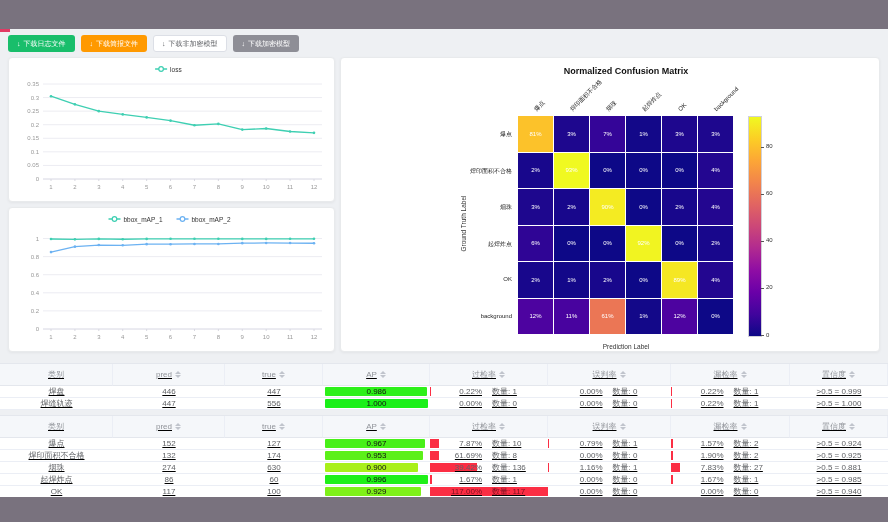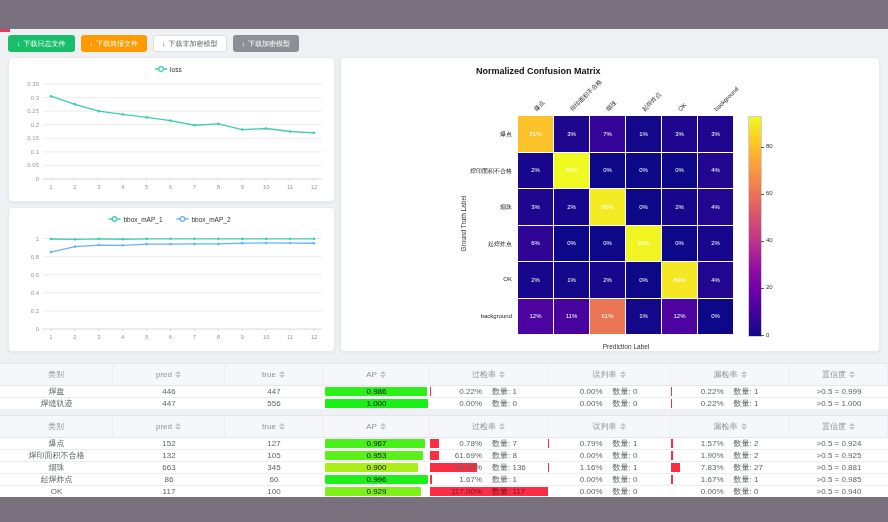--- a/index.html
+++ b/index.html
@@ -12,33 +12,33 @@
   .btn{display:inline-flex;align-items:center;gap:3px;font-size:7px;line-height:1;padding:4px 8px;border-radius:3px;border:1px solid transparent;cursor:pointer;white-space:nowrap;}
   .btn .dl-ico{font-size:7px;}
   .btn.success{background:#19be6b;color:#fff;}
   .btn.warning{background:#ff9900;color:#fff;}
   .btn.plain{background:#ffffff;color:#606266;border-color:#dcdfe6;}
   .btn.info{background:#8e8e96;color:#fff;}
   .card{position:absolute;background:#fff;border:1px solid #e8eaec;border-radius:4px;box-shadow:0 1px 3px rgba(0,0,0,.05);box-sizing:border-box;}
   #card-loss{left:8px;top:57px;width:327px;height:145px;}
   #card-map{left:8px;top:207px;width:327px;height:145px;}
   #card-matrix{left:340px;top:57px;width:540px;height:295px;}
-  #matrix-title{position:absolute;left:135px;top:8px;width:300px;text-align:left;font-size:9px;font-weight:bold;color:#111;}
+  #matrix-title{position:absolute;left:135px;top:8px;width:300px;text-align:center;font-size:9px;font-weight:bold;color:#111;}
   #matrix-xlabel{position:absolute;left:177px;top:285px;width:216px;text-align:center;font-size:6.5px;color:#333;}
   #matrix-ylabel{position:absolute;left:72px;top:162px;width:100px;text-align:center;font-size:6.5px;color:#333;transform:rotate(-90deg);}
   .mx-cell{position:absolute;display:flex;align-items:center;justify-content:center;font-size:6px;color:#fff;}
   .mx-collabel{position:absolute;font-size:6px;color:#262626;white-space:nowrap;transform:rotate(-45deg);transform-origin:0 100%;}
   .mx-rowlabel{position:absolute;font-size:6px;color:#262626;text-align:right;}
   .mx-cbar{position:absolute;border:1px solid #d0d0d8;}
   .mx-cbtick{position:absolute;font-size:6px;color:#333;}
   .mx-cbmark{position:absolute;width:3px;height:1px;background:#555;}
   .tbl{position:absolute;left:0;width:888px;background:#fff;border-top:1px solid #e4e7ed;}
   #table-1{top:363px;}
   #table-2{top:415px;}
-  .t-grid{display:grid;grid-template-columns:113px 112px 98px 107px 118px 123px 119px 98px;}
+  .t-grid{display:grid;grid-template-columns:113px 112px 98px 107px 118px 123px 119px 98px;text-decoration:underline;}
   .th{height:22px;display:flex;align-items:center;justify-content:center;background:#f5f7fa;color:#909399;font-size:8px;border-bottom:1px solid #e4e7ed;border-right:1px solid #ebeef5;box-sizing:border-box;}
   .th:last-child{border-right:none;}
   .td{height:12px;display:flex;align-items:center;justify-content:center;color:#606266;font-size:8px;border-bottom:1px solid #ebeef5;box-sizing:border-box;position:relative;overflow:hidden;}
   .caret-wrap{display:inline-flex;flex-direction:column;margin-left:3px;}
   .caret-up{width:0;height:0;border-left:3px solid transparent;border-right:3px solid transparent;border-bottom:3px solid #c0c4cc;margin-bottom:1px;}
   .caret-down{width:0;height:0;border-left:3px solid transparent;border-right:3px solid transparent;border-top:3px solid #c0c4cc;}
   .ap-wrap{position:absolute;left:2px;right:2px;top:1px;bottom:1px;}
   .ap-bar{position:absolute;left:0;top:0;bottom:0;border-radius:1px;}
   .ap-text{position:absolute;left:0;right:0;top:0;bottom:0;display:flex;align-items:center;justify-content:center;color:#111;font-size:8px;}
   .rate-bar{position:absolute;left:0;top:1px;bottom:1px;background:#fb2e44;}
@@ -447,42 +447,42 @@
       <div class="td">127</div>
       <div class="td">
         <div class="ap-wrap">
           <div class="ap-bar" style="width: 96.7%; background: rgb(72, 240, 25);"></div>
           <div class="ap-text">0.967</div>
         </div>
       </div>
       <div class="td">
         <div class="rate-bar" style="width: max(1px, 7.87%);"></div>
         <div class="rate-content">
-          <span class="rate-v">0.78%</span>
-          <span class="rate-n">数量: 7</span>
+          <span class="rate-v">7.87%</span>
+          <span class="rate-n">数量: 10</span>
         </div>
       </div>
       <div class="td">
         <div class="rate-bar" style="width: max(1px, 0.79%);"></div>
         <div class="rate-content">
           <span class="rate-v">0.79%</span>
           <span class="rate-n">数量: 1</span>
         </div>
       </div>
       <div class="td">
         <div class="rate-bar" style="width: max(1px, 1.57%);"></div>
         <div class="rate-content">
           <span class="rate-v">1.57%</span>
           <span class="rate-n">数量: 2</span>
         </div>
       </div>
       <div class="td">&gt;0.5 = 0.924</div>
       <div class="td">焊印面积不合格</div>
       <div class="td">132</div>
-      <div class="td">105</div>
+      <div class="td">174</div>
       <div class="td">
         <div class="ap-wrap">
           <div class="ap-bar" style="width: 95.3%; background: rgb(92, 240, 25);"></div>
           <div class="ap-text">0.953</div>
         </div>
       </div>
       <div class="td">
         <div class="rate-bar" style="width: max(1px, 7.62%);"></div>
         <div class="rate-content">
           <span class="rate-v">61.69%</span>
@@ -497,22 +497,22 @@
       </div>
       <div class="td">
         <div class="rate-bar" style="width: max(1px, 1.9%);"></div>
         <div class="rate-content">
           <span class="rate-v">1.90%</span>
           <span class="rate-n">数量: 2</span>
         </div>
       </div>
       <div class="td">&gt;0.5 = 0.925</div>
       <div class="td">烟珠</div>
-      <div class="td">663</div>
-      <div class="td">345</div>
+      <div class="td">274</div>
+      <div class="td">630</div>
       <div class="td">
         <div class="ap-wrap">
           <div class="ap-bar" style="width: 90%; background: rgb(169, 240, 25);"></div>
           <div class="ap-text">0.900</div>
         </div>
       </div>
       <div class="td">
         <div class="rate-bar" style="width: max(1px, 39.42%);"></div>
         <div class="rate-content">
           <span class="rate-v">39.42%</span>

